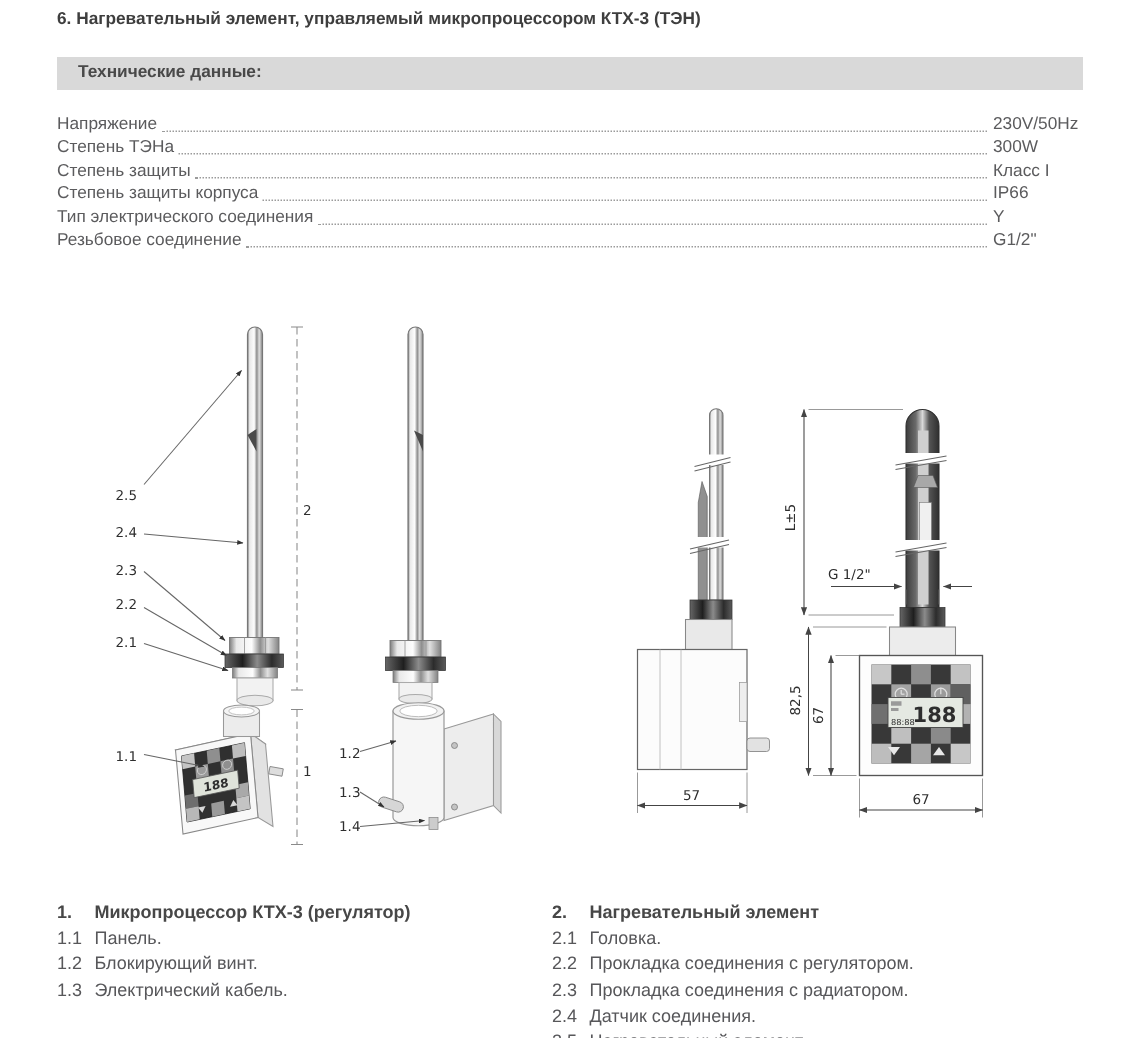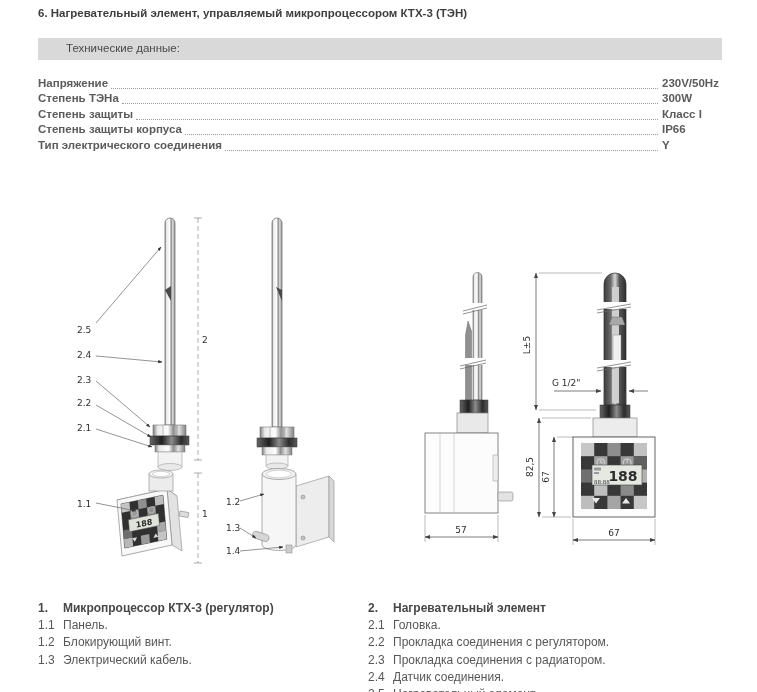--- a/index.html
+++ b/index.html
@@ -1,21 +1,21 @@
 <!DOCTYPE html>
 <html><head>
 <meta charset="utf-8">
 <style>
   html,body{margin:0;padding:0;background:#fff;}
   .page{position:relative;width:757px;height:692px;background:#fff;overflow:hidden;
         font-family:"Liberation Sans",sans-serif;}
   .doc-title{position:absolute;left:38px;top:7px;font-size:11.5px;font-weight:bold;color:#3e3e3e;}
   .section-bar{position:absolute;left:38px;top:38px;width:684px;height:22px;background:#d9d9d9;}
-  .section-bar span{position:absolute;left:28px;top:4px;font-size:11.5px;font-weight:normal;color:#494949;}
-  .specs{position:absolute;left:38px;top:77px;width:689px;font-weight:bold;}
+  .section-bar span{position:absolute;left:14px;top:4px;font-size:11.5px;font-weight:bold;color:#494949;}
+  .specs{position:absolute;left:38px;top:77px;width:689px;}
   .spec-row{display:flex;align-items:baseline;height:15.4px;font-size:11.5px;color:#5b5b5d;}
   .spec-label{white-space:nowrap;padding-right:3px;}
   .spec-leader{flex:1;height:0;border-bottom:1px dotted #9b9b9b;transform:translateY(2px);}
   .spec-value{width:65px;flex:none;padding-left:4px;white-space:nowrap;}
   .ptable{position:absolute;left:393px;top:202px;border-collapse:separate;border-spacing:2px;
           border:1px dashed #c9c9c9;}
   .ptable th,.ptable td{border:1px dashed #c9c9c9;text-align:center;color:#555;font-size:11.5px;}
   .ptable th{font-weight:bold;padding:2px 5px;line-height:13.5px;}
   .ptable .c1{width:235px;}
   .ptable .c2{width:100px;}
@@ -58,20 +58,25 @@
     </div>
     <div class="spec-row">
       <span class="spec-label">Степень защиты корпуса</span>
       <span class="spec-leader"></span>
       <span class="spec-value">IP66</span>
     </div>
     <div class="spec-row">
       <span class="spec-label">Тип электрического соединения</span>
       <span class="spec-leader"></span>
       <span class="spec-value">Y</span>
+    </div>
+    <div class="spec-row">
+      <span class="spec-label">Резьбовое соединение</span>
+      <span class="spec-leader"></span>
+      <span class="spec-value">G1/2"</span>
     </div>
   </div>
 
 
   <svg class="draw" width="727" height="395" viewBox="0 0 727 395">
     <defs>
       <linearGradient id="gc" x1="0" y1="0" x2="1" y2="0">
         <stop offset="0" stop-color="#7d7d7d"></stop>
           <stop offset="0.14" stop-color="#e9e9e9"></stop>
         <stop offset="0.45" stop-color="#fdfdfd"></stop>

